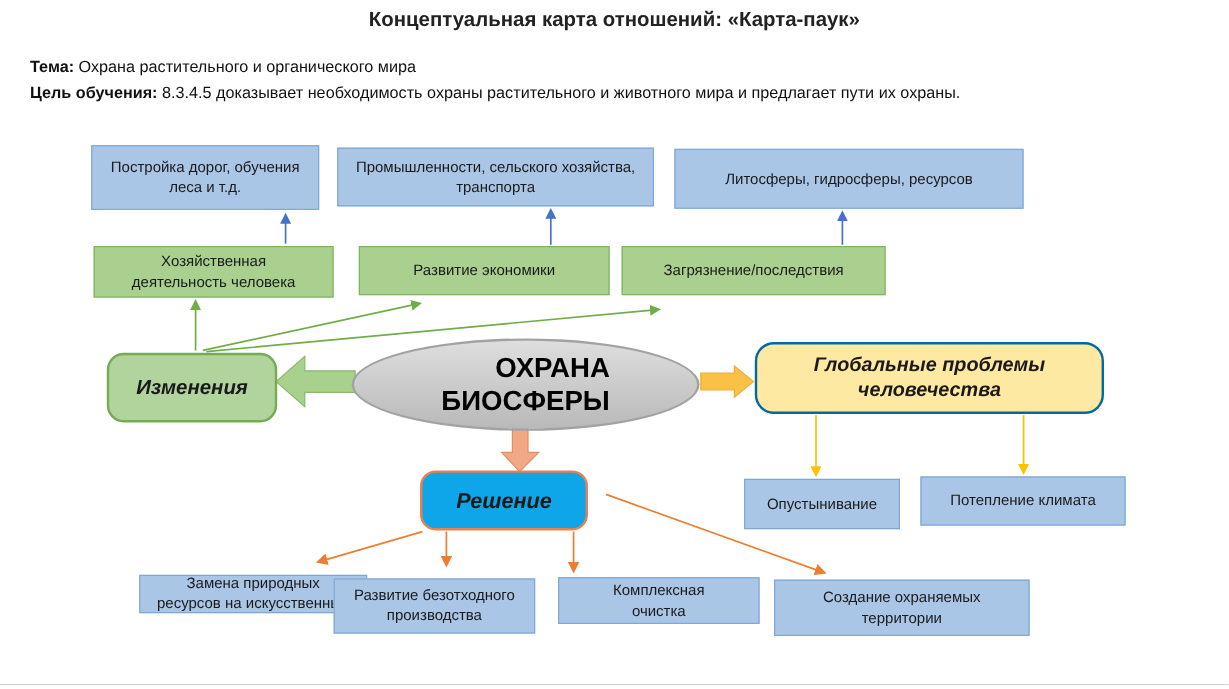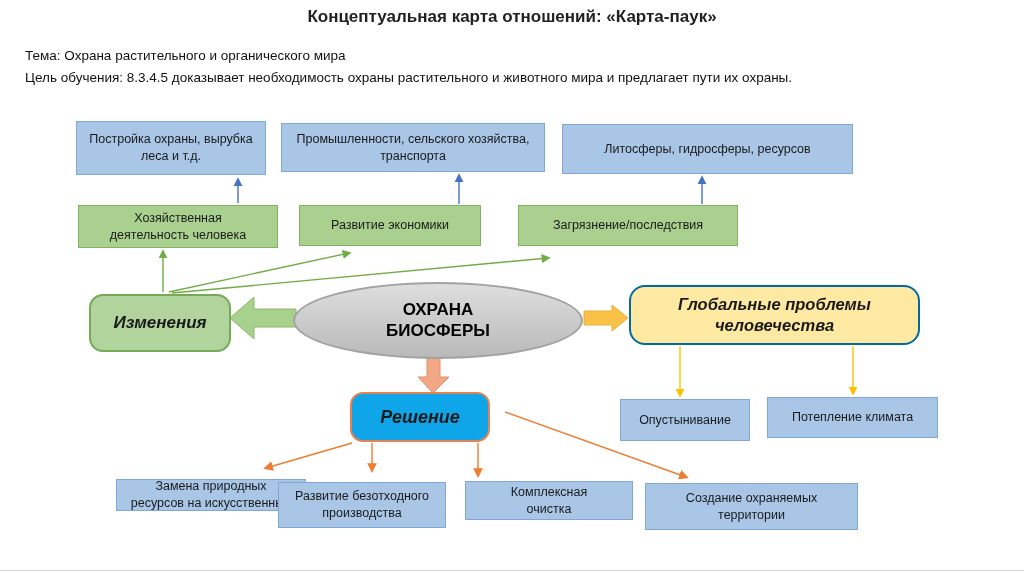--- a/index.html
+++ b/index.html
@@ -2,34 +2,34 @@
 <html><head>
 <meta charset="utf-8">
 <style>
   html,body{margin:0;padding:0;background:#ffffff;}
   body{width:1024px;height:574px;position:relative;overflow:hidden;
        font-family:"Liberation Sans", sans-serif;color:#1a1a1a;}
   .stage{position:absolute;inset:0;padding-left:12px;}
   .title{position:absolute;left:0;top:7px;width:100%;text-align:center;
          font-size:17px;font-weight:bold;color:#222;}
   .hline{position:absolute;left:25px;font-size:13.5px;color:#111;white-space:nowrap;}
-  .hline b{font-weight:normal;margin-top:31px;}
+  .hline b{font-weight:bold;margin-top:31px;}
   .node{position:absolute;display:flex;align-items:center;justify-content:center;
         text-align:center;box-sizing:border-box;white-space:pre-line;line-height:1.35;}
   .blue{background:#a9c6e7;border:1px solid #7fa8d4;font-size:12.5px;}
   .green{background:#a9d08e;border:1px solid #7fb562;font-size:12.5px;}
   .rnd{border-radius:14px;}
   .changes{background:#b0d49c;border:2px solid #76ab55;font-size:17px;
            font-weight:bold;font-style:italic;}
   .problems{background:#fee9a2;border:2px solid #0369a1;font-size:16.5px;
             font-weight:bold;font-style:italic;border-radius:16px;line-height:1.3;}
   .solution{background:#0ea5e9;border:2px solid #e9804f;font-size:18px;
             font-weight:bold;font-style:italic;border-radius:13px;}
   .ellipse{background:linear-gradient(#dedede,#b9b9b9);border:2px solid #a2a2a2;
-           border-radius:50%;font-size:17px;font-weight:bold;line-height:1.2;color:#000;}
+           border-radius:50%;font-size:23px;font-weight:bold;line-height:1.2;color:#000;text-align:right;}
   svg.links{position:absolute;left:0;top:0;pointer-events:none;}
   .slide-edge{position:absolute;left:0;top:570px;width:1024px;height:1px;background:#d6d6d6;}
 </style>
 </head>
 <body>
 
 <div class="stage">
 
   <div class="title">Концептуальная карта отношений: «Карта-паук»</div>
   <div class="hline" style="top:48px;"><b>Тема:</b><span> Охрана растительного и органического мира</span></div>
@@ -73,29 +73,29 @@
       <line x1="372" y1="443" x2="372" y2="470" marker-end="url(#mo)"></line>
       <line x1="478" y1="443" x2="478" y2="475" marker-end="url(#mo)"></line>
       <line x1="505" y1="412" x2="686" y2="477" marker-end="url(#mo)"></line>
     </g>
 
     <polygon points="230,318 254,297 254,309 296,309 296,327 254,327 254,339" fill="#a9d18e" stroke="#8ab86d" stroke-width="1"></polygon>
     <polygon points="628,318 612,305 612,311 584,311 584,325 612,325 612,331" fill="#f9c146" stroke="#eab03a" stroke-width="1"></polygon>
     <polygon points="427,353 440,353 440,377 449,377 433,393 418,377 427,377" fill="#f2a884" stroke="#e08f62" stroke-width="1"></polygon>
   </svg>
 
-  <div class="node blue" style="left:76px;top:121px;width:190px;height:54px;">Постройка охраны,  вырубка
+  <div class="node blue" style="left:76px;top:121px;width:190px;height:54px;">Постройка дорог,  обучения
 леса  и т.д.</div>
   <div class="node blue" style="left:281px;top:123px;width:264px;height:49px;">Промышленности,  сельского хозяйства,
 транспорта</div>
   <div class="node blue" style="left:562px;top:124px;width:291px;height:50px;">Литосферы, гидросферы, ресурсов</div>
 
   <div class="node green" style="left:78px;top:205px;width:200px;height:43px;">Хозяйственная
 деятельность человека</div>
-  <div class="node green" style="left:299px;top:205px;width:182px;height:41px;">Развитие  экономики</div>
+  <div class="node green" style="left:299px;top:205px;width:209px;height:41px;">Развитие  экономики</div>
   <div class="node green" style="left:518px;top:205px;width:220px;height:41px;">Загрязнение/последствия</div>
 
   <div class="node changes rnd" style="left:89px;top:294px;width:142px;height:58px;">Изменения</div>
   <div class="node ellipse" style="left:293px;top:282px;width:290px;height:77px;">ОХРАНА
 БИОСФЕРЫ</div>
   <div class="node problems" style="left:629px;top:285px;width:291px;height:60px;">Глобальные проблемы
 человечества</div>
 
   <div class="node solution" style="left:350px;top:392px;width:140px;height:50px;">Решение</div>
 

